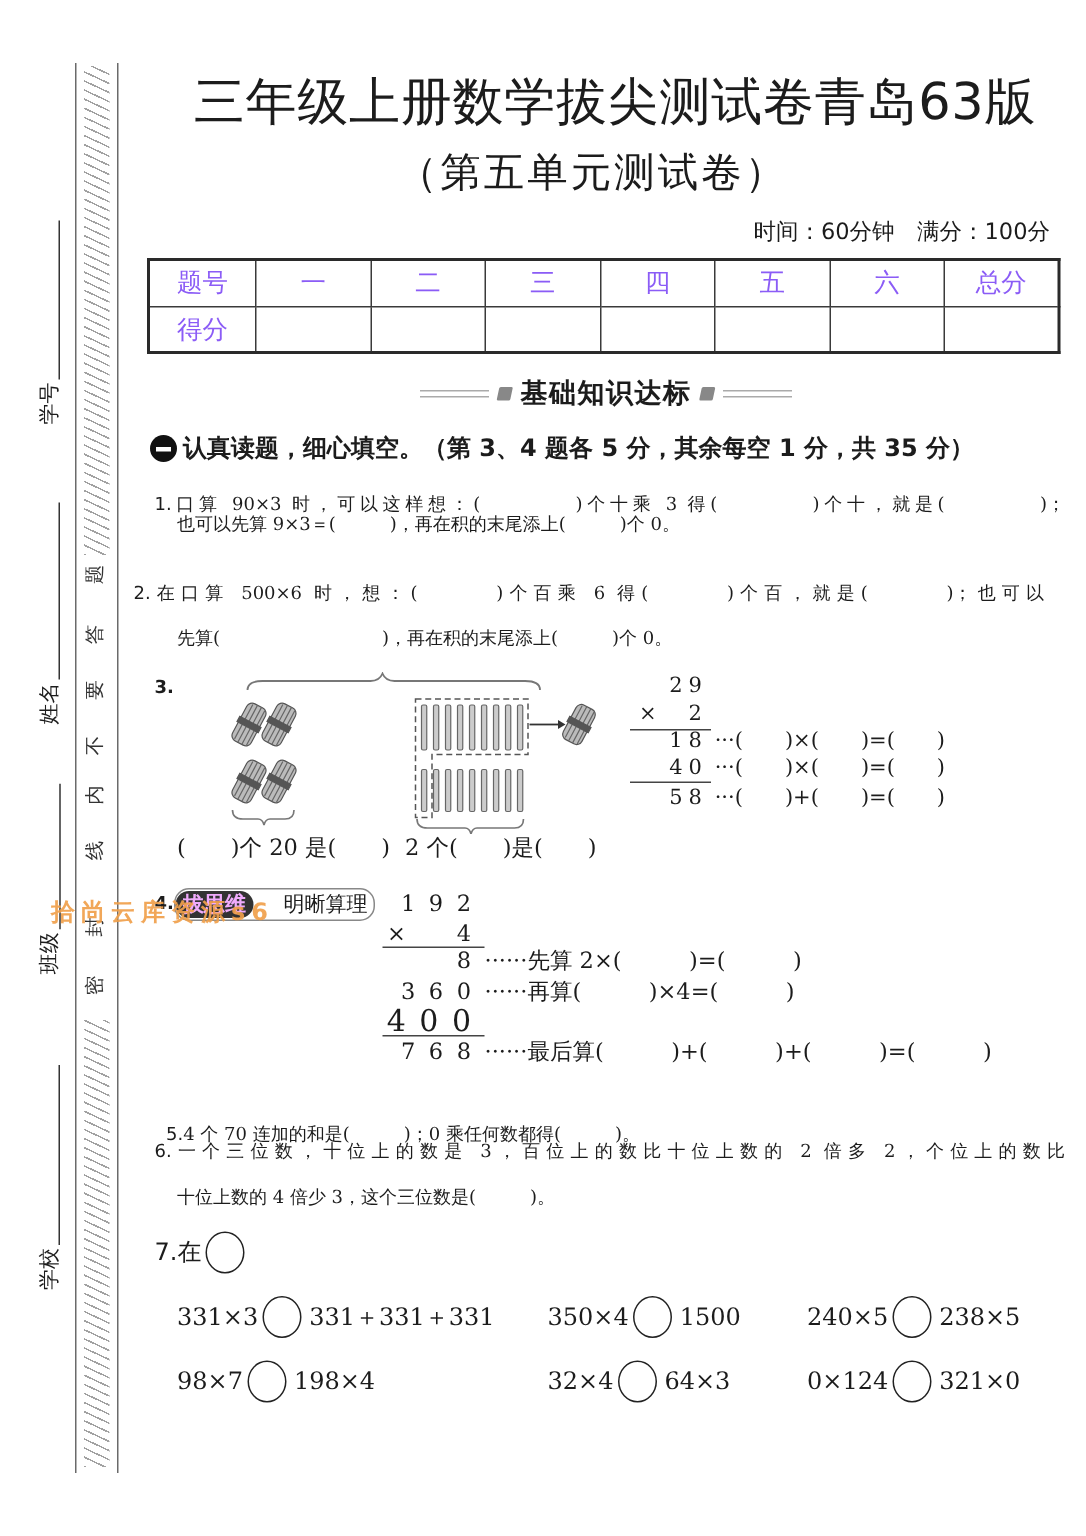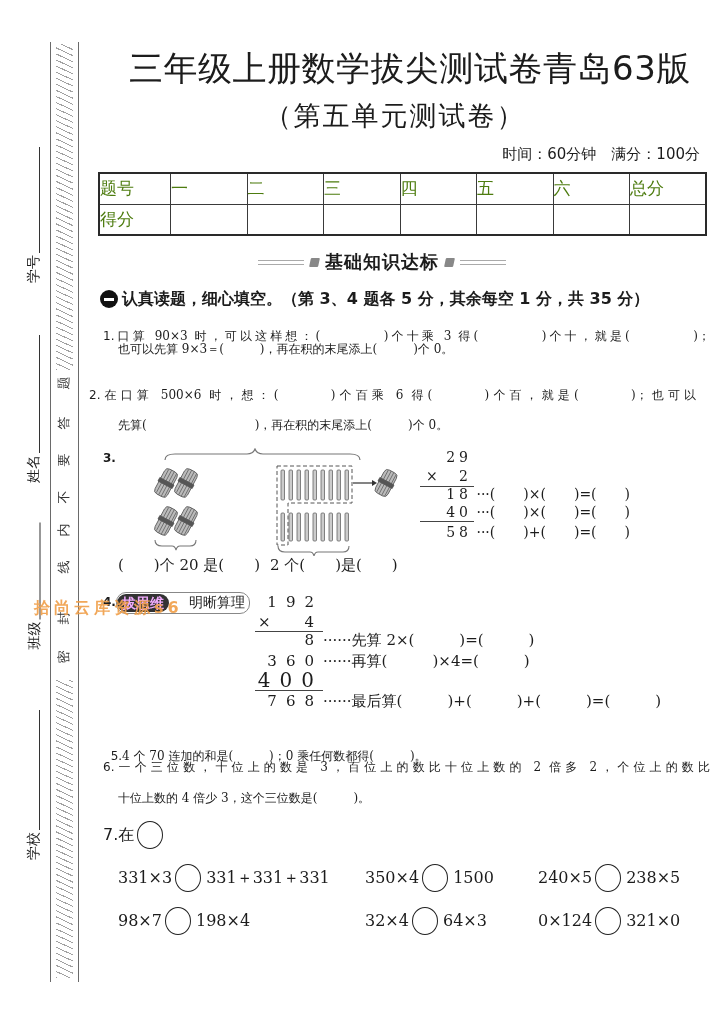--- a/index.html
+++ b/index.html
@@ -23,25 +23,25 @@
                  letter-spacing: 4px; white-space: nowrap; opacity: .92; }
 
     
     .title { left: 98px; top: 46px; width: 624px; text-align: center; font-size: 34px; line-height: 44px; letter-spacing: 0.5px; }
     .subtitle { left: 98px; top: 98px; width: 594px; text-align: center; font-size: 27px; line-height: 36px; letter-spacing: 2px; }
     .meta { right: 24px; top: 144px; font-size: 15px; line-height: 20px; white-space: pre; }
 
     
     table.score { position: absolute; left: 98px; top: 172px; width: 609px; height: 64px;
                   border-collapse: collapse; border: 2px solid #2a2a2a; table-layout: fixed; }
-    table.score td { border: 1px solid #3a3a3a; font-size: 17px; color: #4d7c0f; padding: 0; }
+    table.score td { border: 1px solid #3a3a3a; text-align: center; font-size: 17px; color: #8b5cf6; padding: 0; }
     table.score td.first { width: 70px; }
 
     
-    .banner { left: 258px; top: 250px; width: 292px; height: 24px; display: flex; align-items: center; }
+    .banner { left: 258px; top: 250px; width: 292px; height: 24px; display: flex; align-items: center; justify-content: center; }
     .banner .rule { width: 46px; height: 3px; border-top: 1px solid #aaa; border-bottom: 1px solid #aaa; }
     .banner .chip { width: 9px; height: 9px; background: #888; margin: 0 6px; transform: skewX(-12deg); border-radius: 1px; }
     .banner .txt { font-size: 18px; font-weight: bold; letter-spacing: 1px; }
 
     
     .sec-head { left: 100px; top: 289px; font-size: 16px; font-weight: bold; line-height: 20px; display: flex; align-items: center; white-space: nowrap; }
     .sec-badge { width: 18px; height: 18px; border-radius: 50%; background: #111; position: relative; margin-right: 4px; }
     .sec-badge::after { content: ""; position: absolute; left: 4px; right: 4px; top: 8px; height: 2.5px; background: #fff; }
     .qline { position: absolute; font-size: 12px; line-height: 20px; white-space: pre; }
     .qline.just { text-align: justify; text-align-last: justify; white-space: normal; }

